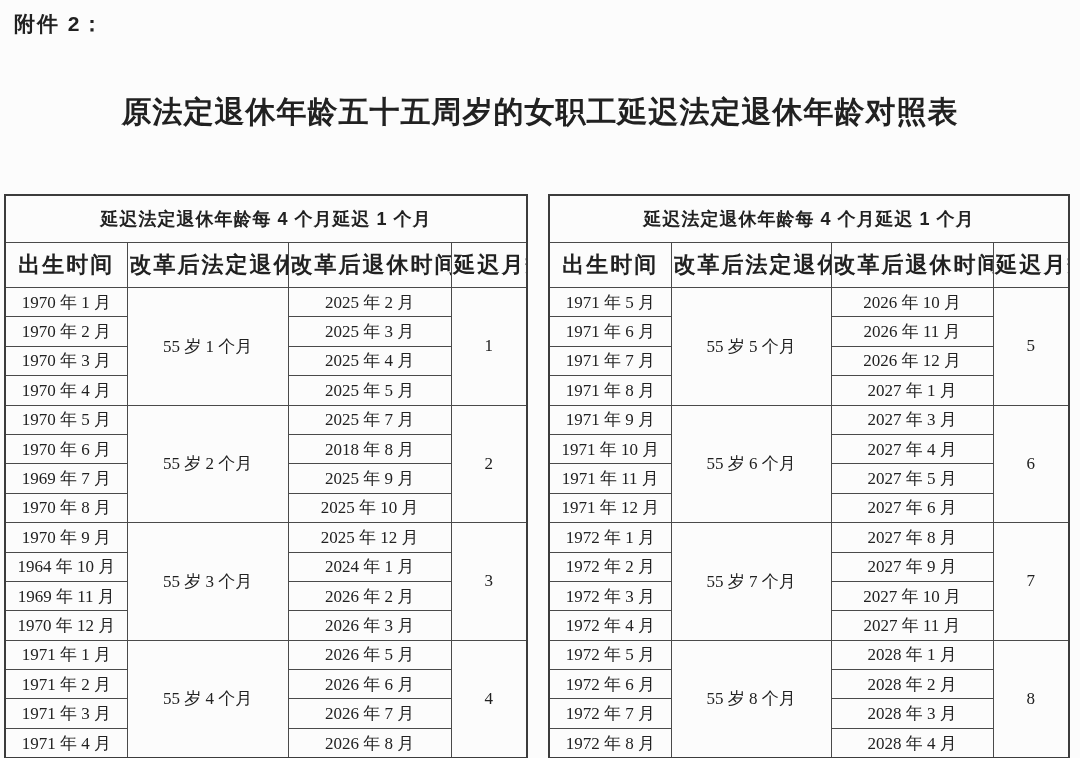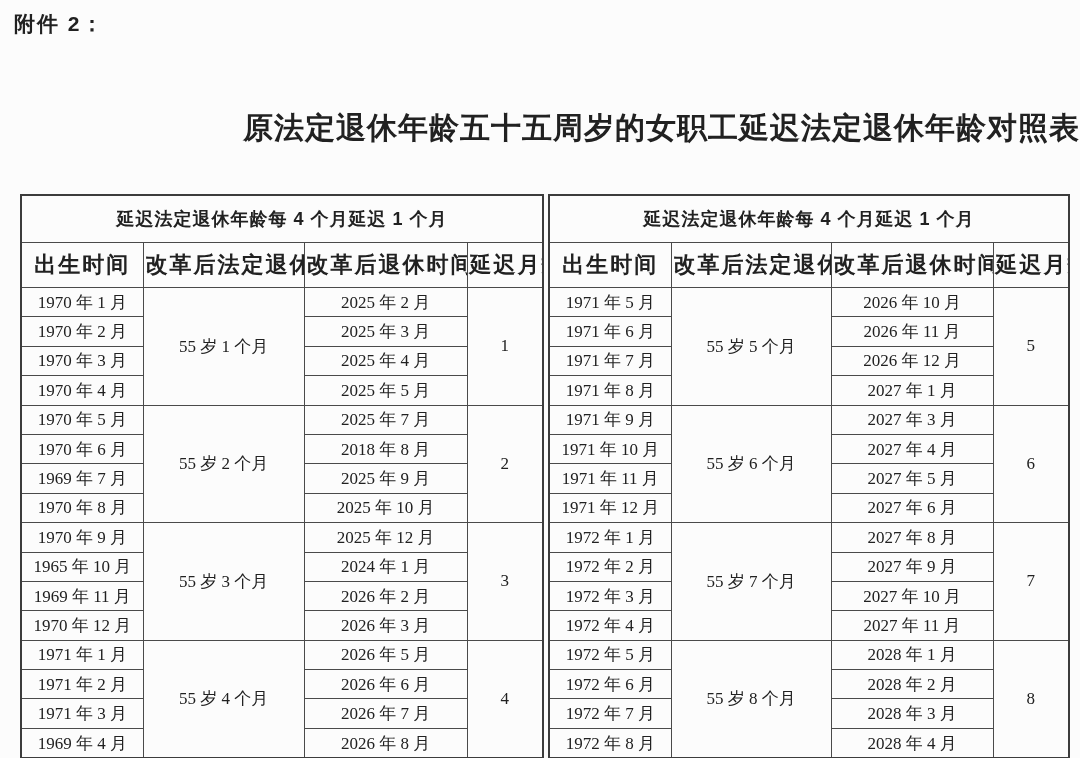--- a/index.html
+++ b/index.html
@@ -14,34 +14,34 @@
   .attachment-label {
     position: absolute;
     left: 14px; top: 10px;
     font-family: "Liberation Sans", "DejaVu Sans", sans-serif;
     font-weight: 700;
     font-size: 21px;
     letter-spacing: 2px;
   }
   .doc-title {
     position: absolute;
-    left: 0; top: 108px;
+    left: 0; top: 92px;
     width: 1080px;
-    text-align: right;
+    text-align: center;
     font-family: "Liberation Serif", "DejaVu Serif", serif;
     font-weight: 700;
     font-size: 30px;
     letter-spacing: 1px;
   }
   .tables-wrap {
     position: absolute;
-    left: 20px; top: 194px;
+    left: 4px; top: 194px;
     width: 832px;
     display: flex;
-    gap: 4px;
+    gap: 20px;
   }
   table.grid {
     border-collapse: collapse;
     table-layout: fixed;
     background: #fcfcfc;
     border: 2px solid #3c3c3c;
   }
   table.grid th, table.grid td {
     border: 1px solid #4a4a4a;
     text-align: center;
@@ -132,21 +132,21 @@
           <td>1970 年 8 月</td>
           <td>2025 年 10 月</td>
         </tr>
         <tr>
           <td>1970 年 9 月</td>
           <td rowspan="4">55 岁 3 个月</td>
           <td>2025 年 12 月</td>
           <td rowspan="4">3</td>
         </tr>
         <tr>
-          <td>1965 年 10 月</td>
+          <td>1964 年 10 月</td>
           <td>2024 年 1 月</td>
         </tr>
         <tr>
           <td>1969 年 11 月</td>
           <td>2026 年 2 月</td>
         </tr>
         <tr>
           <td>1970 年 12 月</td>
           <td>2026 年 3 月</td>
         </tr>
@@ -158,21 +158,21 @@
         </tr>
         <tr>
           <td>1971 年 2 月</td>
           <td>2026 年 6 月</td>
         </tr>
         <tr>
           <td>1971 年 3 月</td>
           <td>2026 年 7 月</td>
         </tr>
         <tr>
-          <td>1969 年 4 月</td>
+          <td>1971 年 4 月</td>
           <td>2026 年 8 月</td>
         </tr>
       </tbody>
   </table>
 
   <table class="grid" style="width:520px">
     <colgroup>
       <col style="width:122px">
       <col style="width:160px">
       <col style="width:162px">

